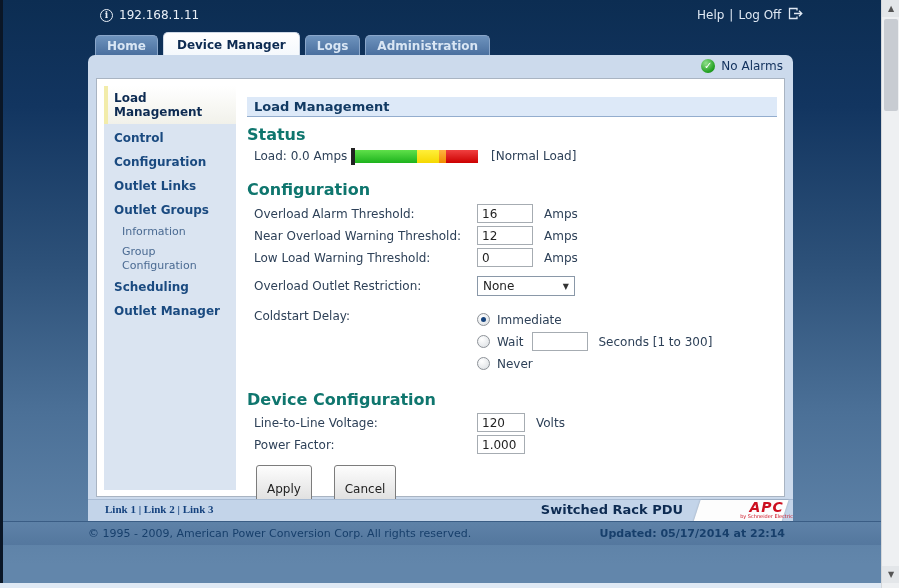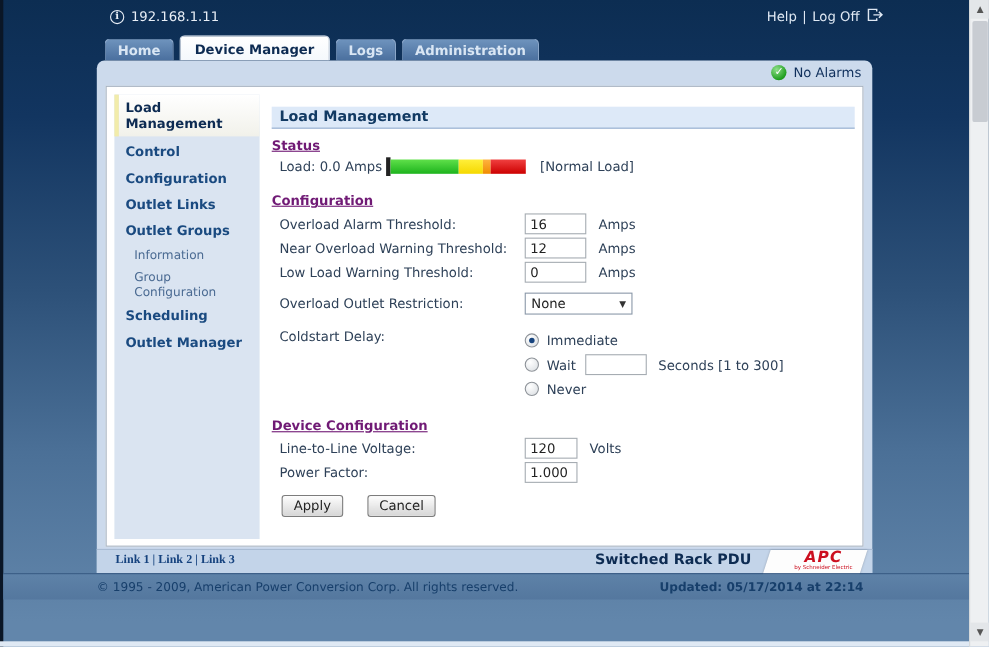--- a/index.html
+++ b/index.html
@@ -67,21 +67,21 @@
   }
   .nav-item.sub { font-weight:normal; font-size:11px; color:#4a6a92; padding:3px 12px 3px 18px; line-height:1.25; }
   .nav-item.sub.wrap { width:90px; }
 
   
   .main { position:absolute; left:150px; top:18px; right:7px; color:#2e4158; }
   .content-title {
     height:20px; background:#dde9f8; border-bottom:1px solid #93adce;
     color:#123a63; font-weight:bold; font-size:13px; line-height:19px; padding-left:7px;
   }
-  .section-head { color:#701a75; font-weight:bold; font-size:12px;text-decoration:underline; }
+  .section-head { color:#0f766e; font-weight:bold; font-size:16px; }
   .pad { padding-left:7px; }
   .row { display:flex; align-items:center; }
   .lbl { width:223px; flex:none; font-size:12px; color:#2e4158; }
 
   
   .load-row { margin-top:5px; display:flex; align-items:center; }
   .load-lbl { width:97px; flex:none; }
   .loadbar { display:flex; align-items:center; height:14px; width:127px; }
   .loadbar .marker { width:4px; height:17px; background:#222; flex:none; }
   .loadbar .seg { height:13px; }
@@ -109,37 +109,37 @@
     content:""; position:absolute; left:3px; top:3px; width:5px; height:5px;
     border-radius:50%; background:#17447e;
   }
   .radio-row { display:flex; align-items:center; height:21px; }
   .radio-col { display:flex; flex-direction:column; gap:1px; }
 
   .btn {
     font-family:inherit; font-size:12px; color:#222;
     background:linear-gradient(180deg,#fdfdfd,#d6d6d6);
     border:1px solid #7c7c7c; border-radius:3px;
-    padding:2px 10px; margin-right:18px; cursor:pointer;
+    padding:16px 10px; margin-right:18px; cursor:pointer;
   }
   .btn-row { margin-top:11px; margin-left:9px; }
 
   
   .link-bar {
     position:absolute; left:0; bottom:0; width:705px; height:22px;
     background:#c3d4e9; border-top:1px solid #a9bcd4;
   }
   .links { position:absolute; left:17px; top:3px; color:#15427e; font-weight:bold; font-size:11px;font-family:Liberation Serif, serif; }
   .links a { color:#15427e; text-decoration:none; cursor:pointer; }
   .product { position:absolute; right:110px; top:2px; color:#0d2b52; font-weight:bold; font-size:13px; white-space:nowrap; }
   .logo-block {
     position:absolute; right:8px; top:0; width:88px; height:22px;
     background:#fdfdfd; transform:skewX(-18deg); box-shadow:0 0 2px rgba(0,0,0,.25);
   }
-  .logo-inner { position:absolute; right:18px; top:0; text-align:center; }
+  .logo-inner { position:absolute; right:0; top:0; text-align:center; }
   .apc { color:#cc0f1f; font-weight:bold; font-style:italic; font-size:14px; line-height:14px; letter-spacing:1px; }
   .apc-tag { color:#cc0f1f; font-size:5px; line-height:5px; white-space:nowrap; }
 
   .copy-bar {
     position:absolute; left:3px; top:521px; width:878px; height:24px;
     background:linear-gradient(180deg,#5e82a8,#54779e);
     border-top:1px solid #3a5d85;
     display:flex; justify-content:space-between; align-items:center;
     padding:0 96px 0 85px; color:#173f6b; font-size:11px;
   }

